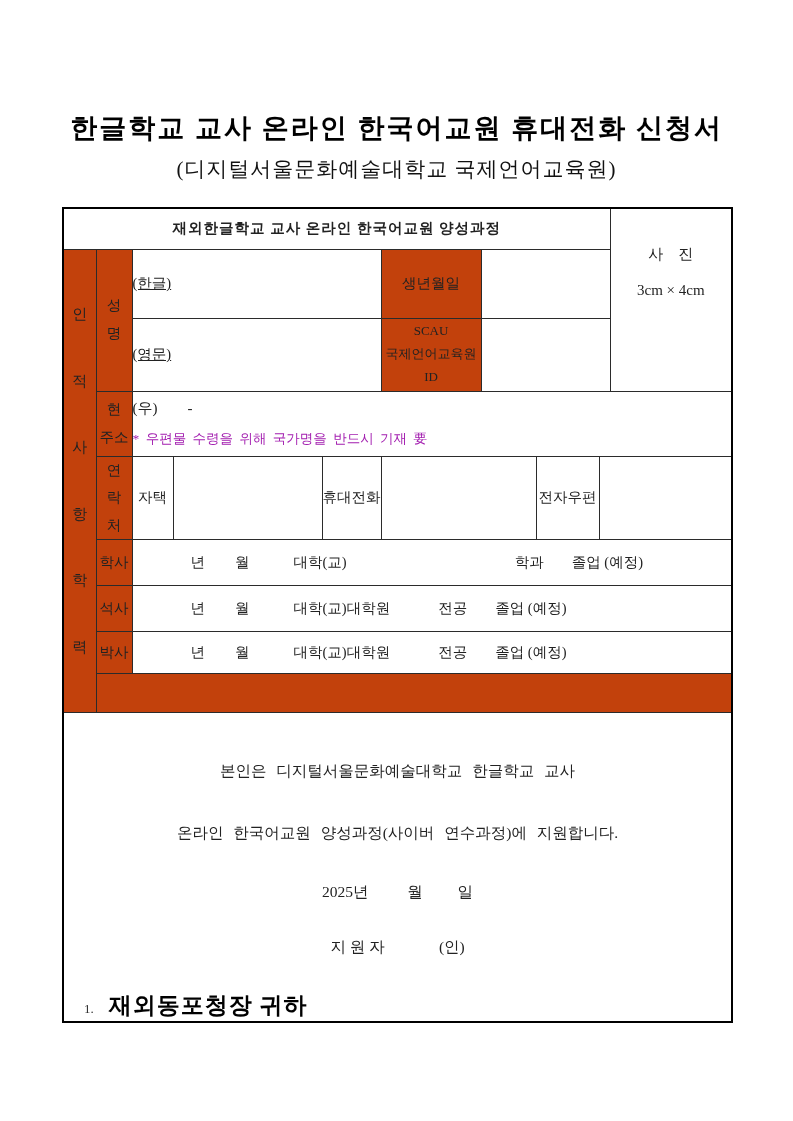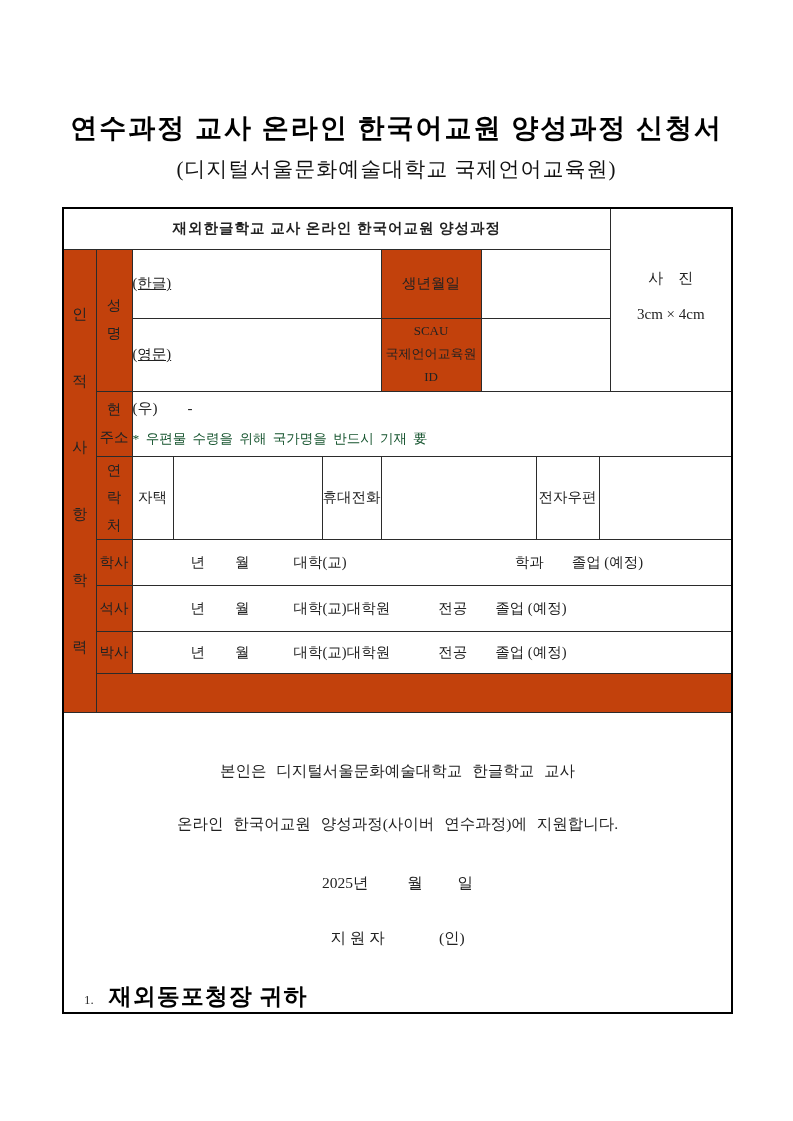--- a/index.html
+++ b/index.html
@@ -40,55 +40,55 @@
   .vlabel{
     display:flex;flex-direction:column;justify-content:center;
     align-items:center;height:100%;font-size:14.5px;line-height:1.9;
     text-align:center;
   }
   td.name-cell{padding-left:13px;font-size:15px;text-decoration:underline;}
   td.center{text-align:center;}
   td.photo{vertical-align:top;background:#fff;}
   .photo-inner{
     display:flex;flex-direction:column;align-items:center;
-    padding-top:60px;gap:18px;font-size:15px;
+    padding-top:36px;gap:18px;font-size:15px;
   }
   .pre{white-space:pre;}
   .scau{font-size:13px;line-height:1.75;text-align:center;}
   td.addr{padding-left:13px;vertical-align:middle;}
   .addr-line1{font-size:15px;white-space:pre;}
-  .addr-note{font-size:13.5px;margin-top:12px;color:#14532d;word-spacing:3px;}
+  .addr-note{font-size:13.5px;margin-top:12px;color:#a21caf;word-spacing:3px;}
   td.clabel{text-align:center;font-size:14px;}
   .ed{display:flex;align-items:center;height:100%;font-size:14.5px;}
   .ed span{white-space:nowrap;}
   .ed-b span:nth-child(1){margin-left:58px;}
   .ed-b span:nth-child(2){margin-left:30px;}
   .ed-b span:nth-child(3){margin-left:44px;}
   .ed-b span:nth-child(4){margin-left:168px;}
   .ed-b span:nth-child(5){margin-left:28px;}
   .ed-a span:nth-child(1){margin-left:58px;}
   .ed-a span:nth-child(2){margin-left:30px;}
   .ed-a span:nth-child(3){margin-left:44px;}
   .ed-a span:nth-child(4){}
   .ed-a span:nth-child(5){margin-left:48px;}
   .ed-a span:nth-child(6){margin-left:28px;}
   td.bottom-cell{vertical-align:top;}
   .decl{text-align:center;font-size:15.5px;word-spacing:6px;}
   .decl-1{margin-top:48px;}
-  .decl-2{margin-top:32px;}
+  .decl-2{margin-top:41px;}
   .decl-date{margin-top:38px;text-align:center;font-size:15.5px;white-space:pre;}
   .decl-signer{margin-top:34px;text-align:center;font-size:15.5px;white-space:pre;}
   .addressee{margin-top:32px;padding-left:20px;text-align:left;}
   .addressee .num{font-size:13px;color:#333;margin-right:15px;}
   .addressee .who{font-size:23px;font-weight:bold;color:#000;letter-spacing:1px;}
 </style>
 </head>
 <body>
 
-<div class="doc-title">연수과정 교사 온라인 한국어교원 양성과정 신청서</div>
+<div class="doc-title">한글학교 교사 온라인 한국어교원 휴대전화 신청서</div>
 <div class="doc-subtitle">(디지털서울문화예술대학교 국제언어교육원)</div>
 
 <table class="form">
   <colgroup>
     <col style="width:33px">
       <col style="width:36px">
       <col style="width:41px">
     <col style="width:149px">
       <col style="width:59px">
       <col style="width:100px">

